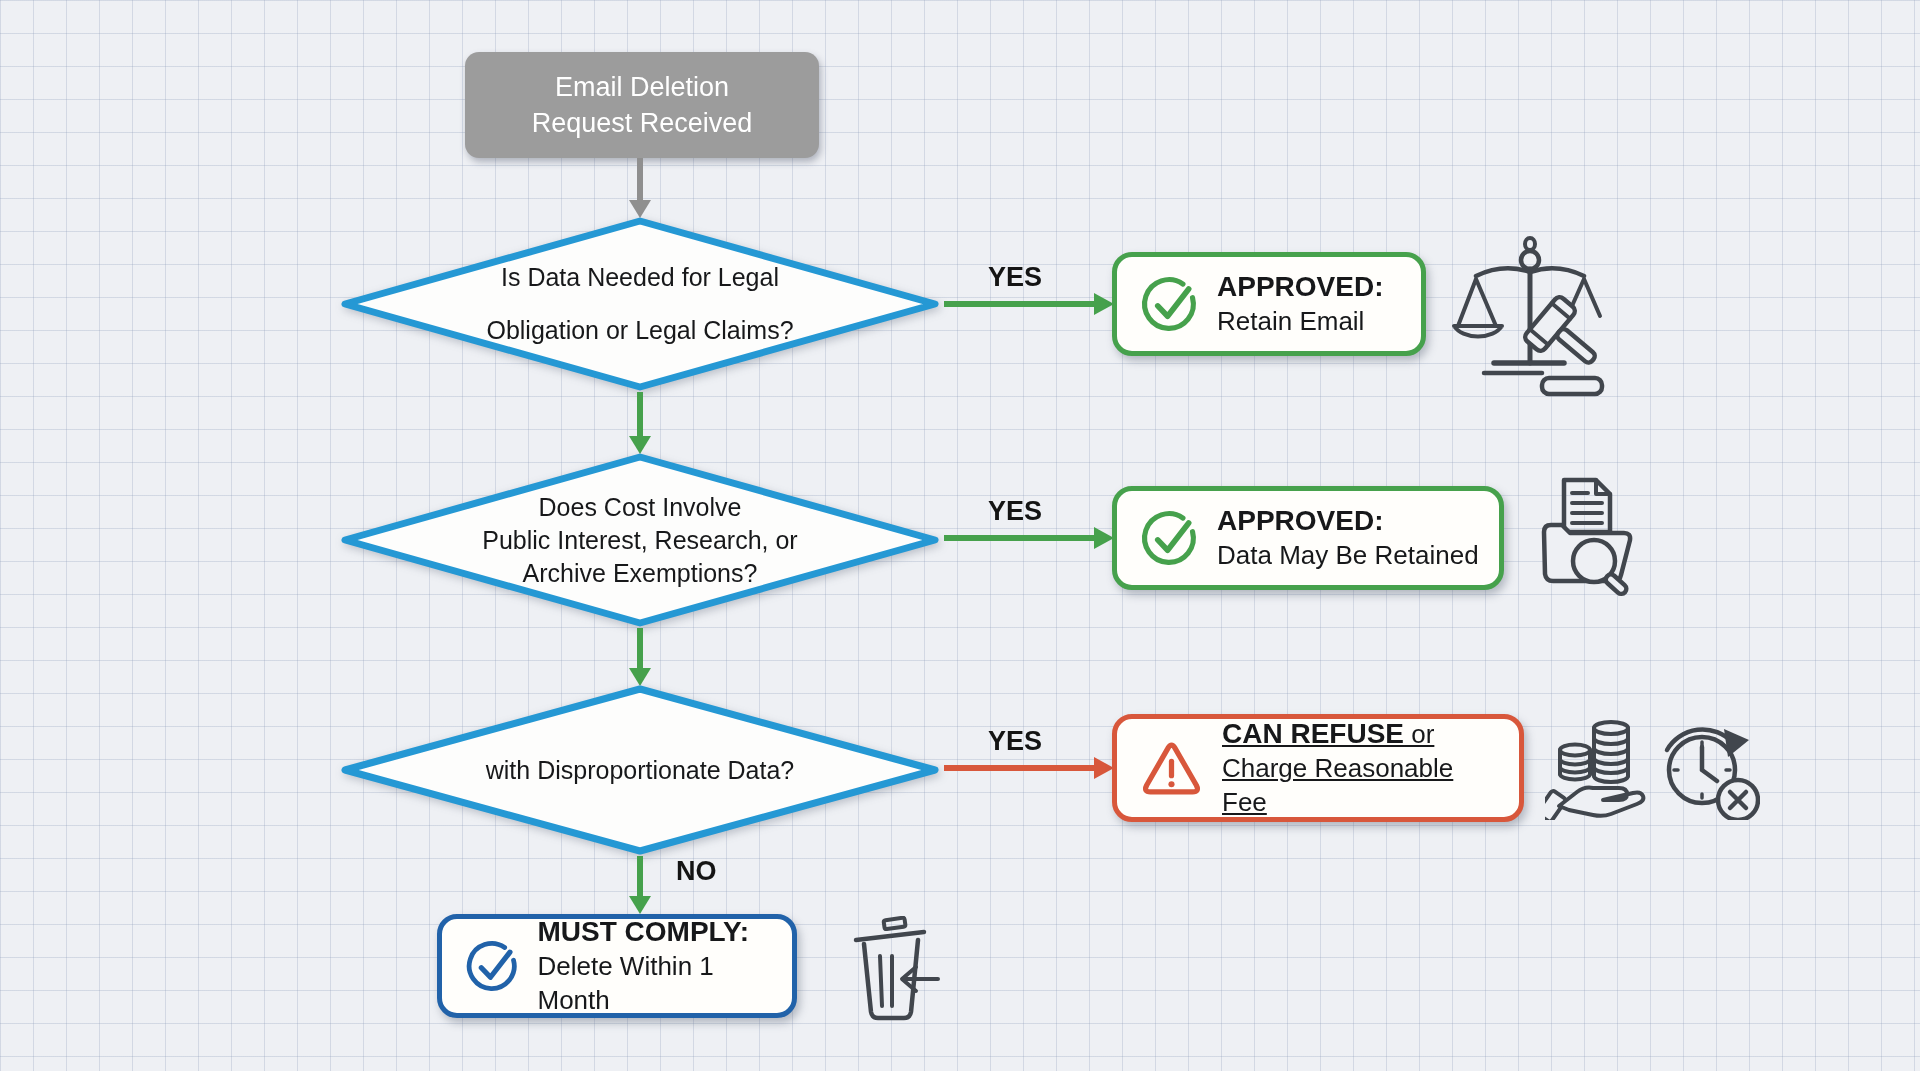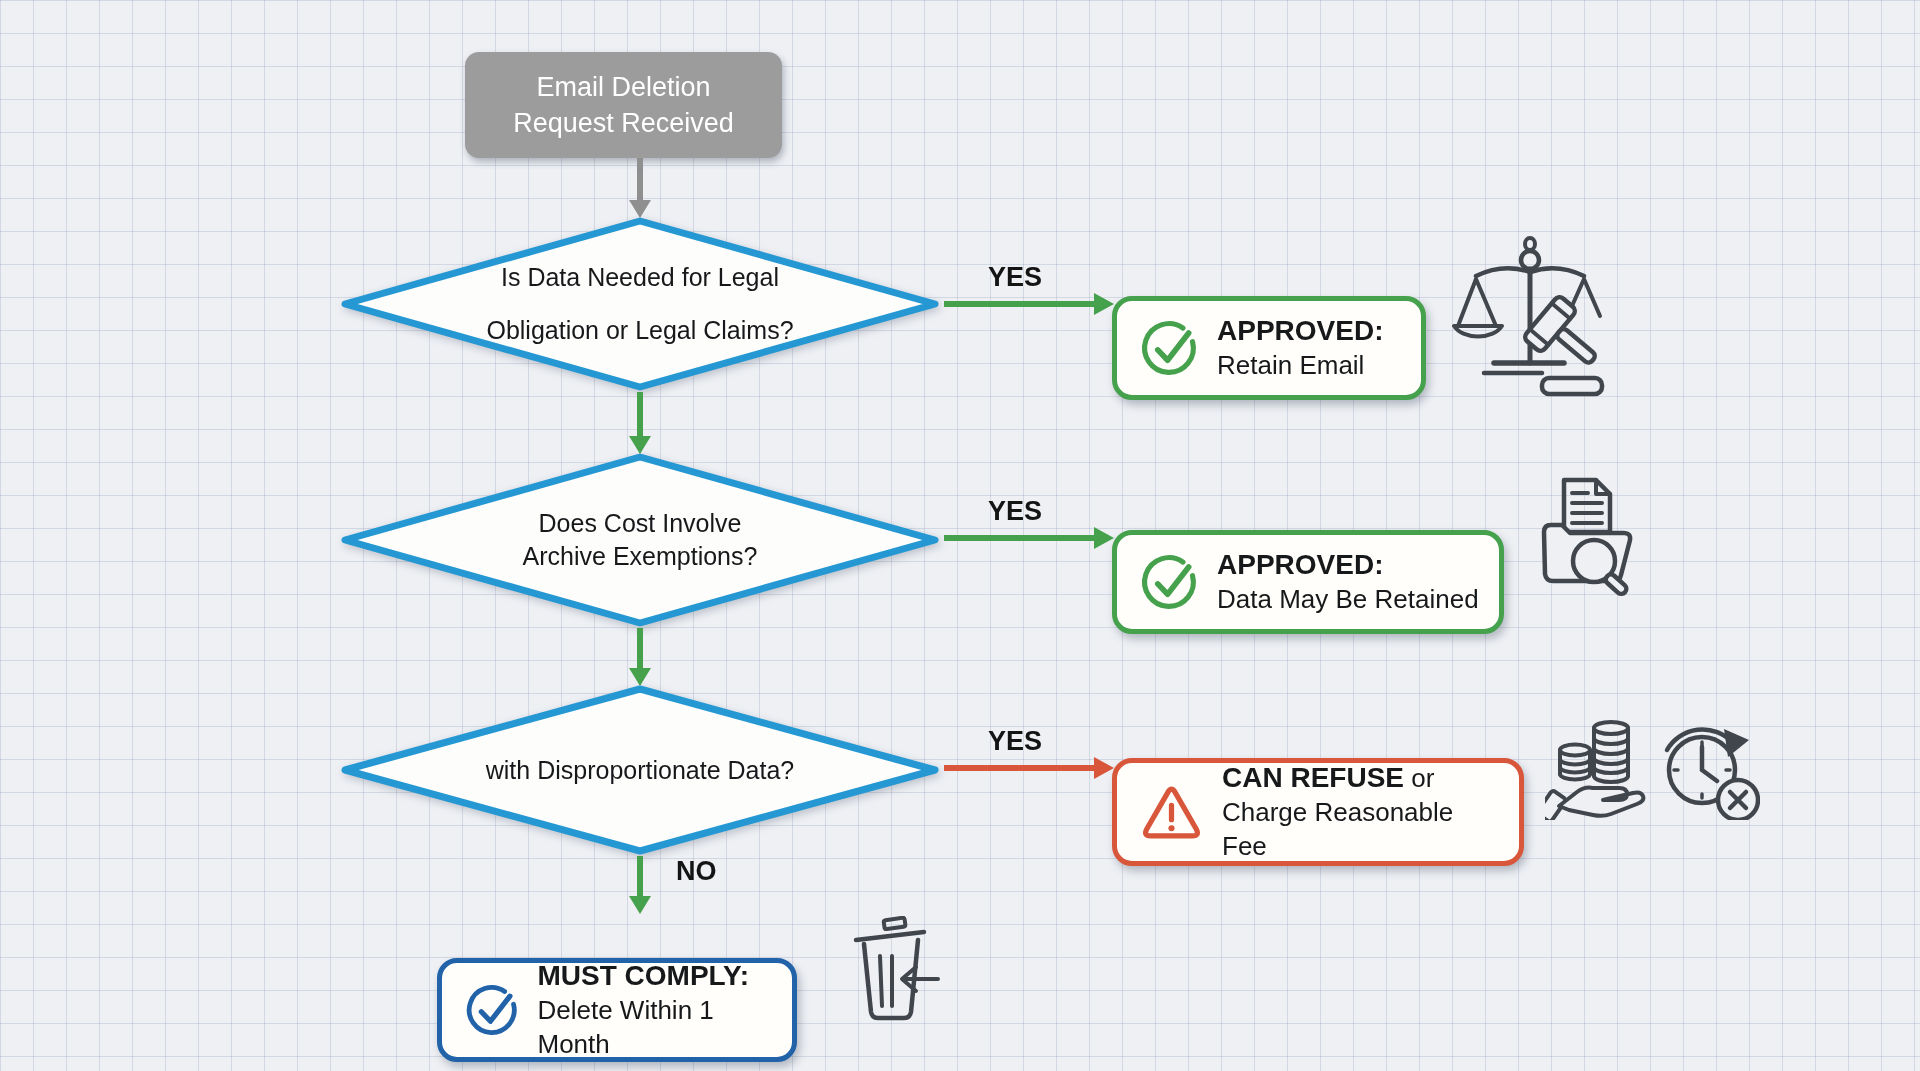--- a/index.html
+++ b/index.html
@@ -30,43 +30,42 @@
   .diamond-text{
     display:flex; flex-direction:column; align-items:center; justify-content:center;
     text-align:center; font-size:25px; line-height:33px; color:var(--text);
   }
   
   .outcome{
     background:#fffefb; border-radius:20px;
     display:flex; align-items:center; gap:18px; padding:0 18px 0 22px;
     box-shadow:3px 5px 8px rgba(70,80,100,.35);
     box-sizing:border-box;
-    margin-top:44px;
   }
   .outcome.green{border:5px solid var(--green);}
-  .outcome.red{border:5px solid var(--red);}
+  .outcome.red{border:5px solid var(--red);text-decoration:underline;}
   .outcome.navy{border:5px solid var(--navy);}
   .outcome .txt{font-size:26px; line-height:34px;}
   .outcome .t1{font-weight:bold; font-size:28px;}
   .outcome .t1s{font-weight:normal; font-size:26px;}
   
   .edge-label{font-size:27px; font-weight:bold; color:#141414;}
   
   .c-green{color:var(--green);} .c-red{color:var(--red);}
   .c-navy{color:var(--navy);} .c-gray{color:#8f8f8f;} .c-icon{color:var(--icon);}
   .lineart{fill:none; stroke:currentColor; stroke-linecap:round; stroke-linejoin:round;}
   .fill-bg{fill:var(--paper);}
   .fill-cur{fill:currentColor; stroke:none;}
 </style>
 </head>
 <body>
 
 <div id="canvas">
 
-  <div class="abs start-box" style="left:465px;top:52px;width:317px;height:106px;">
+  <div class="abs start-box" style="left:465px;top:52px;width:354px;height:106px;">
     <div>Email Deletion</div>
     <div>Request Received</div>
   </div>
 
   <svg class="abs c-gray" style="left:627px;top:158px;" width="26" height="60">
     <line x1="13" y1="0" x2="13" y2="42" stroke="currentColor" stroke-width="6"></line>
     <polygon class="fill-cur" points="2,42 24,42 13,60"></polygon>
   </svg>
 
   <svg class="abs diamond-svg" style="left:340px;top:216px;" width="600" height="176" viewBox="0 0 600 176">
@@ -116,20 +115,21 @@
   <svg class="abs c-green" style="left:627px;top:392px;" width="26" height="62">
     <line x1="13" y1="0" x2="13" y2="44" stroke="currentColor" stroke-width="6"></line>
     <polygon class="fill-cur" points="2,44 24,44 13,62"></polygon>
   </svg>
 
   <svg class="abs diamond-svg" style="left:340px;top:452px;" width="600" height="176" viewBox="0 0 600 176">
     <polygon points="300,5 595,88 300,171 5,88"></polygon>
   </svg>
   <div class="abs diamond-text" style="left:340px;top:452px;width:600px;height:176px;">
     <div>Does Cost Involve</div>
+    <div>Public Interest, Research, or</div>
     <div>Archive Exemptions?</div>
   </div>
 
   <div class="abs edge-label" style="left:988px;top:496px;">YES</div>
   <svg class="abs c-green" style="left:944px;top:525px;" width="170" height="26">
     <line x1="0" y1="13" x2="150" y2="13" stroke="currentColor" stroke-width="6"></line>
     <polygon class="fill-cur" points="150,2 150,24 170,13"></polygon>
   </svg>
 
   <div class="abs outcome green" style="left:1112px;top:486px;width:392px;height:104px;">

